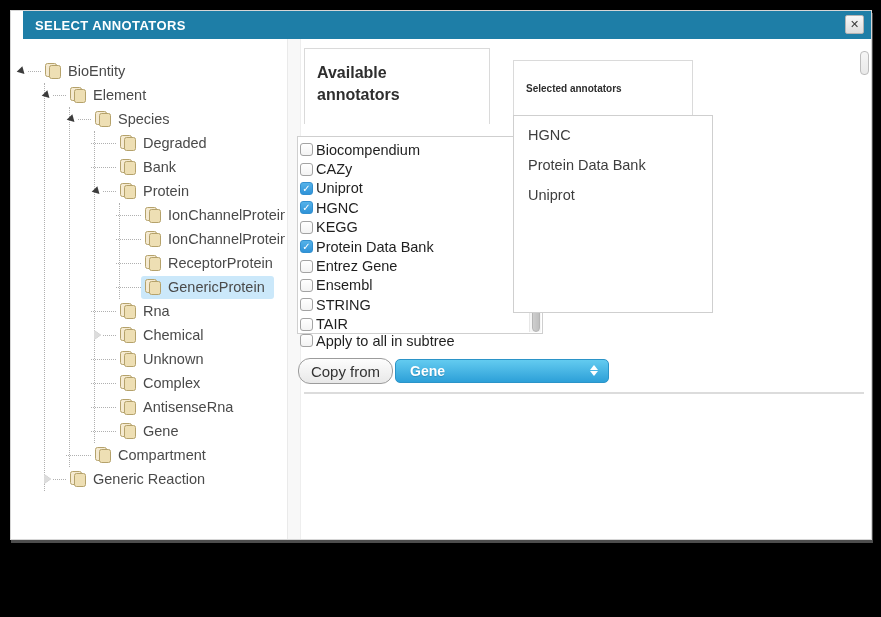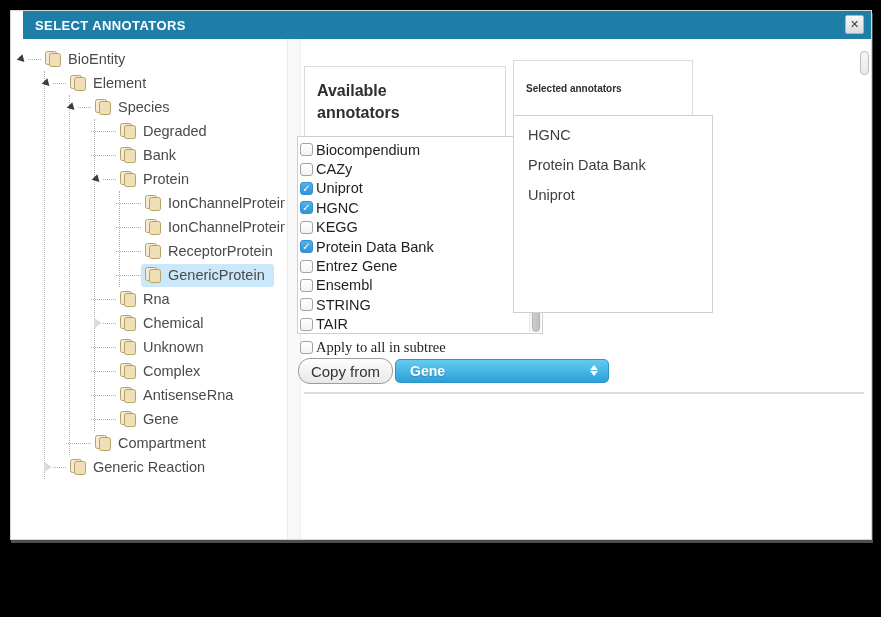--- a/index.html
+++ b/index.html
@@ -28,21 +28,21 @@
   .closebtn{
     position:absolute;right:7px;top:4px;width:19px;height:19px;
     background:linear-gradient(#f7f7f7,#dddddd);
     border:1px solid #b3b3b3;border-radius:2px;
     color:#3a3a3a;font-weight:bold;font-size:11px;line-height:17px;
     text-align:center;padding:0;cursor:pointer;box-sizing:border-box;
     font-family:"DejaVu Sans",sans-serif;
   }
   
   .tree-panel{
-    position:absolute;left:2px;top:36px;width:272px;bottom:2px;
+    position:absolute;left:2px;top:48px;width:272px;bottom:2px;
     overflow:hidden;
   }
   .tree-root{padding-left:20px;}
   .children{
     margin-left:11px;border-left:1px dotted #b0b0b0;padding-left:13px;
   }
   .trow{height:24px;display:flex;align-items:center;}
   .exp{
     flex:none;width:12px;height:12px;margin-left:-17px;
     display:flex;align-items:center;justify-content:center;position:relative;z-index:1;
@@ -63,21 +63,21 @@
   .nlabel{font-size:14.5px;color:#4a4a4a;white-space:nowrap;}
   .folder{flex:none;display:block;}
   
   .splitter{
     position:absolute;left:276px;top:28px;bottom:0;width:14px;
     background:#f8f8f8;border-left:1px solid #eaeaea;border-right:1px solid #eeeeee;
     box-sizing:border-box;
   }
   
   .avail-head{
-    position:absolute;left:293px;top:55px;width:202px;height:76px;
+    position:absolute;left:293px;top:37px;width:186px;height:76px;
     border:1px solid #dadada;border-bottom:none;background:#fff;box-sizing:border-box;
   }
   .avail-head span{
     display:block;width:118px;padding:13px 0 0 12px;
     font-weight:700;font-size:16px;line-height:22px;color:#2e2e2e;
   }
   .avail-list{
     position:absolute;left:286px;top:125px;width:246px;height:198px;
     border:1px solid #cfcfcf;box-sizing:border-box;background:#fff;
     padding-top:3px;
@@ -95,21 +95,21 @@
   .optlbl{font-size:14.5px;color:#1f1f1f;white-space:nowrap;}
   .list-sb-track{
     position:absolute;top:1px;right:1px;bottom:1px;width:12px;
     background:#f6f6f6;border-left:1px solid #e7e7e7;box-sizing:border-box;
   }
   .list-sb-thumb{
     position:absolute;left:2px;top:27px;width:8px;height:167px;
     background:linear-gradient(90deg,#cecece,#bfbfbf);
     border-radius:5px;border:1px solid #b5b5b5;box-sizing:border-box;
   }
-  .apply-row{position:absolute;left:287px;top:327px;height:18px;font-family:Liberation Serif, serif;}
+  .apply-row{position:absolute;left:287px;top:320px;height:18px;}
   
   .copy-btn{
     position:absolute;left:287px;top:347px;width:95px;height:26px;
     background:linear-gradient(#fdfdfd,#e8e8e8);
     border:1px solid #9c9c9c;border-radius:12px;
     font-size:15px;color:#333;font-family:inherit;cursor:pointer;box-sizing:border-box;
   }
   .dd{
     position:absolute;left:384px;top:348px;width:214px;height:24px;
     border-radius:5px;box-sizing:border-box;

